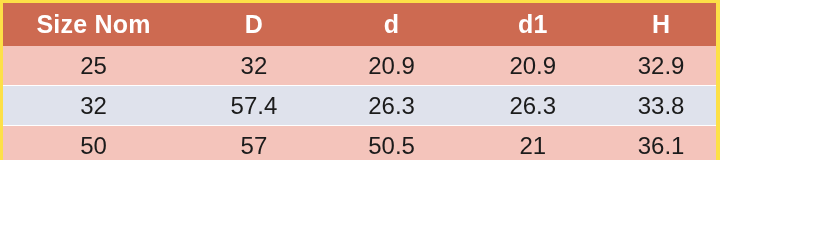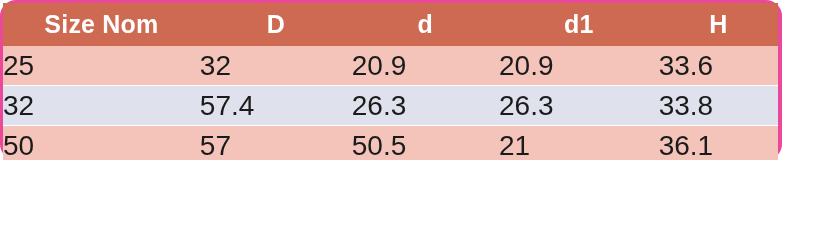--- a/index.html
+++ b/index.html
@@ -8,26 +8,25 @@
     background: #ffffff;
   }
   body {
     width: 818px;
     height: 160px;
     overflow: hidden;
     font-family: "Liberation Sans", sans-serif;
   }
 
   .table-wrap {
-    width: 782px;
+    width: 720px;
     height: 160px;
     box-sizing: border-box;
     padding: 3px 4px 0 3px;
-    background: #ec4899;
-    border-radius: 16px;
+    background: #fde047;
   }
 
   table.spec-table {
     width: 100%;
     border-collapse: collapse;
     table-layout: fixed;
     background: #ffffff;
   }
 
   table.spec-table col.c0 { width: 25.4%; }
@@ -44,24 +43,24 @@
     font-weight: bold;
     text-align: center;
     vertical-align: middle;
     padding: 0;
     letter-spacing: 0.2px;
     border: 0;
   }
 
   tbody td {
     height: 39px;
-    font-size: 28px;
+    font-size: 24px;
     font-weight: normal;
     color: #1b1b1b;
-    text-align: left;
+    text-align: center;
     vertical-align: middle;
     padding: 0;
     border: 0;
     border-bottom: 1px solid #ffffff;
   }
 
   tbody tr.row-pink td {
     background: #f4c4bb;
   }
   tbody tr.row-blue td {
@@ -92,21 +91,21 @@
         <th>d1</th>
         <th>H</th>
       </tr>
     </thead>
     <tbody>
       <tr class="row-pink">
         <td>25</td>
         <td>32</td>
         <td>20.9</td>
         <td>20.9</td>
-        <td>33.6</td>
+        <td>32.9</td>
       </tr>
       <tr class="row-blue">
         <td>32</td>
         <td>57.4</td>
         <td>26.3</td>
         <td>26.3</td>
         <td>33.8</td>
       </tr>
       <tr class="row-pink">
         <td>50</td>

